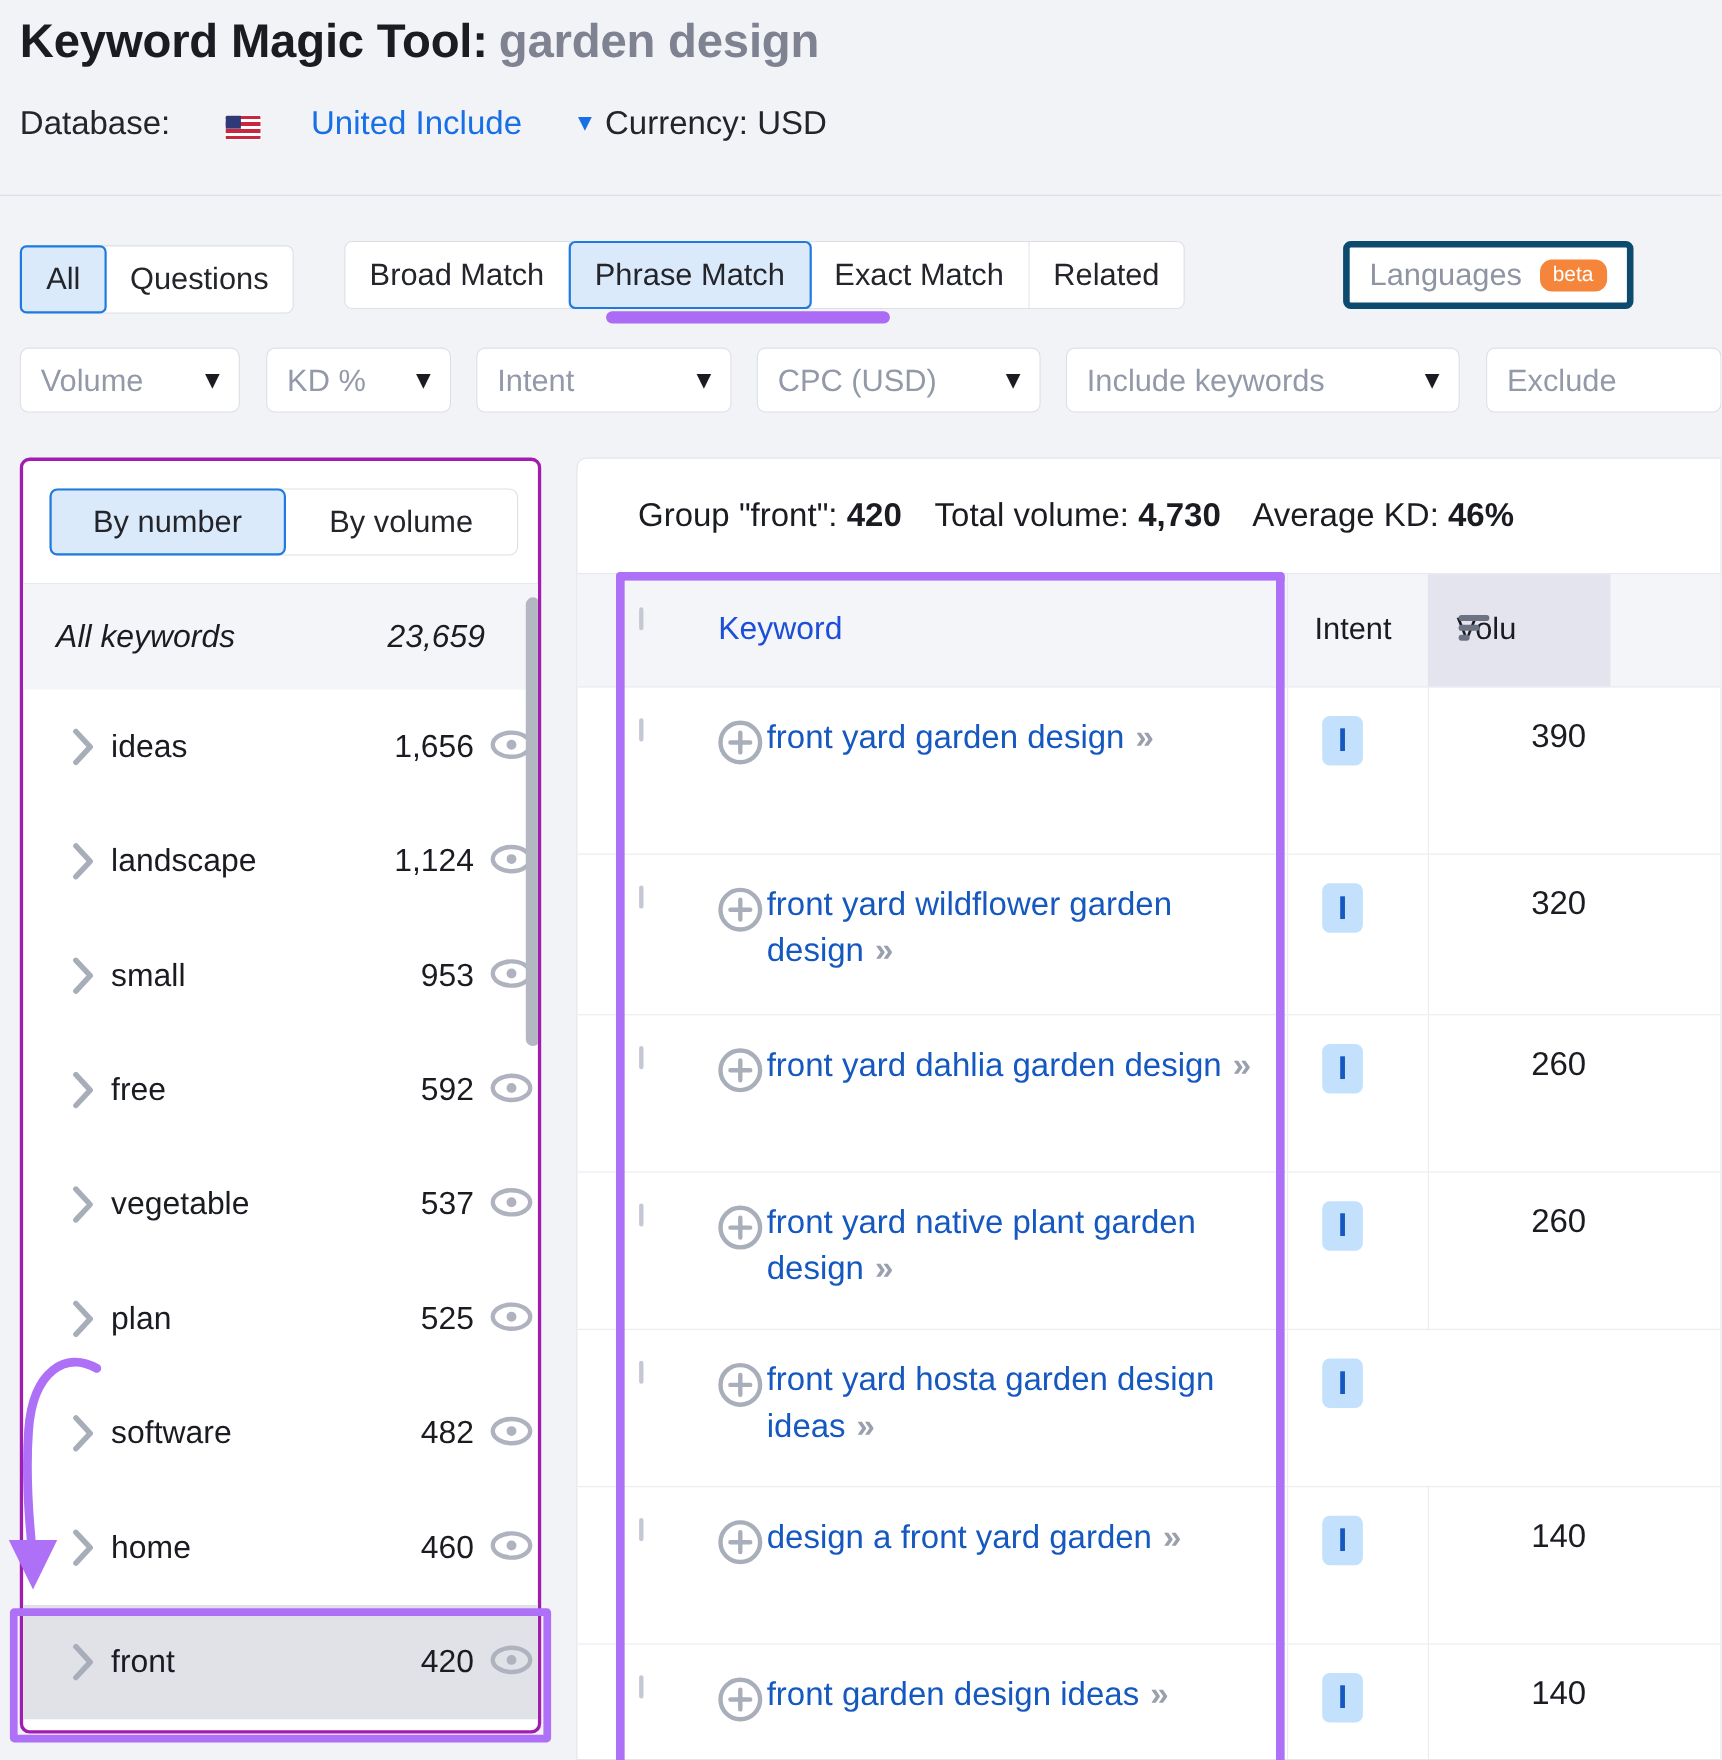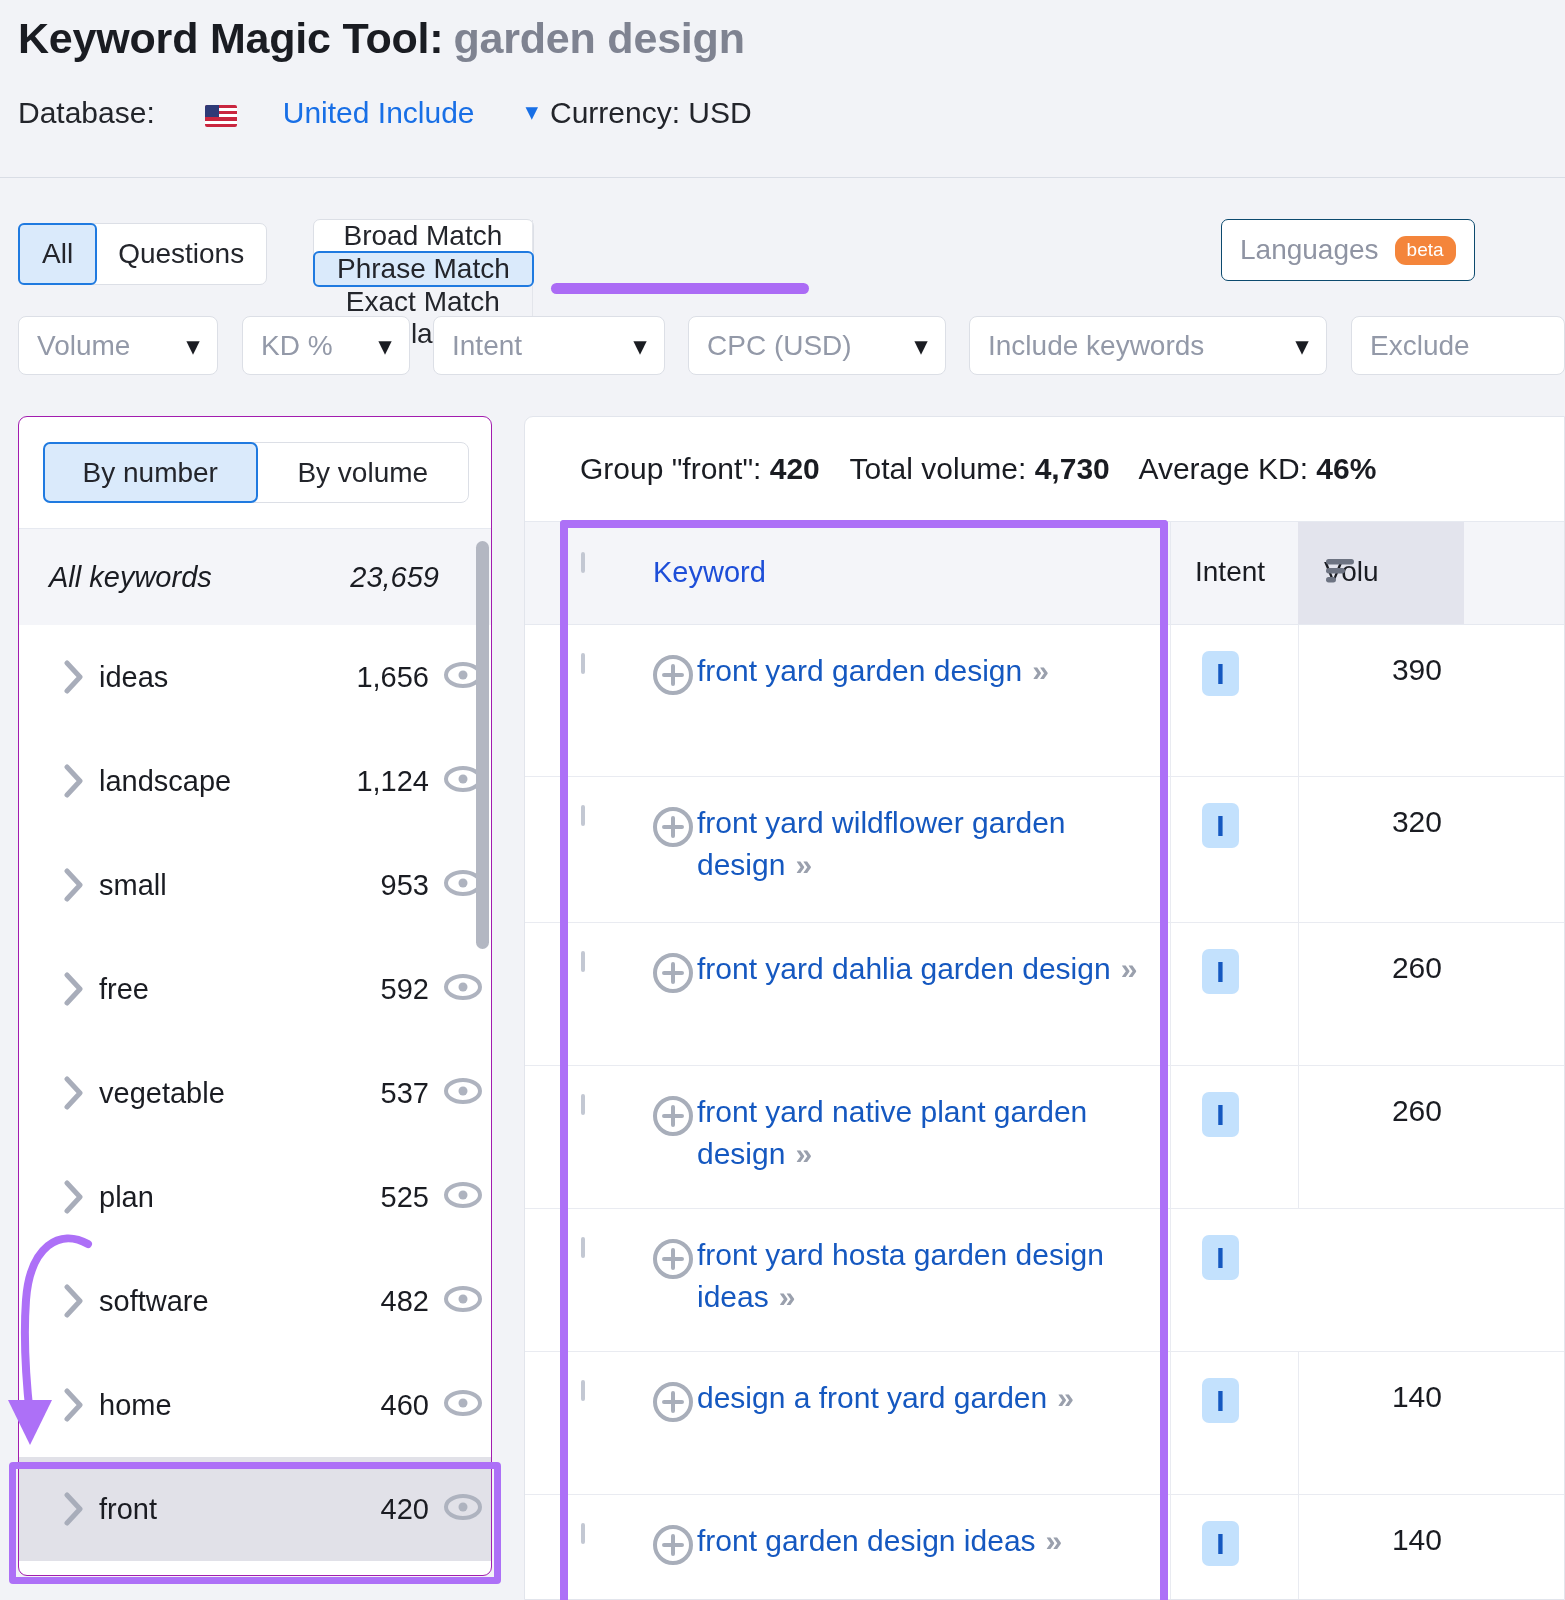--- a/index.html
+++ b/index.html
@@ -33,39 +33,39 @@
   .dblink { color: #186fe6; }
   .chev-db { display: inline-block; margin-left: 14px; color: #186fe6; font-size: 25px; position: relative; top: -2px; }
   .currency { position: absolute; left: 550px; top: 96px; font-size: 30px; color: #23252b; white-space: nowrap; }
 
   
   .tabgroup { position: absolute; display: flex; background: #fff; border: 1px solid #dcdfe6; border-radius: 7px; height: 62px; box-sizing: border-box; }
   .tab { display: flex; align-items: center; justify-content: center; font-size: 28px; color: #23252b; padding: 0 22px; height: 100%; box-sizing: border-box; border-right: 1px solid #e3e5eb; white-space: nowrap; }
   .tab:last-child { border-right: none; }
   .tab.sel { background: #daeafb; border: 2px solid #1f7ae0; border-radius: 6px; margin: -1px; height: calc(100% + 2px); }
   .tabgroup.g1 { left: 18px; top: 223px; }
-  .tabgroup.g2 { left: 313px; top: 219px; flex-direction: column; }
+  .tabgroup.g2 { left: 313px; top: 219px; }
   .underline { position: absolute; left: 551px; top: 283px; width: 258px; height: 11px; background: #ab6bf5; border-radius: 6px; }
-  .langbox { position: absolute; left: 1221px; top: 219px; height: 62px; box-sizing: border-box; display: flex; align-items: center; background: #fff; border: 1px solid #0c4a6e; border-radius: 7px; padding: 0 18px; }
+  .langbox { position: absolute; left: 1221px; top: 219px; height: 62px; box-sizing: border-box; display: flex; align-items: center; background: #fff; border: 6px solid #0c4a6e; border-radius: 7px; padding: 0 18px; }
   .langbox .lt { font-size: 28px; color: #8f94a3; white-space: nowrap; }
   .beta { margin-left: 16px; background: #f4853b; color: #fff; font-size: 19px; border-radius: 11px; padding: 3px 12px 4px; }
 
   
   .pill { position: absolute; top: 316px; height: 59px; box-sizing: border-box; background: #fff; border: 1px solid #dcdfe6; border-radius: 8px; display: flex; align-items: center; padding: 0 18px; }
   .pill .pl { font-size: 28px; color: #9399a8; white-space: nowrap; }
   .pill .dn { margin-left: auto; padding-left: 18px; font-size: 24px; color: #1a1c22; font-weight: bold; }
   .p-volume { left: 18px; width: 200px; }
   .p-kd { left: 242px; width: 168px; }
   .p-intent { left: 433px; width: 232px; }
   .p-cpc { left: 688px; width: 258px; }
   .p-include { left: 969px; width: 358px; }
   .p-exclude { left: 1351px; width: 214px; }
 
   
-  .side { position: absolute; left: 18px; top: 416px; width: 474px; height: 1160px; background: #fff; border: 1px solid #a21caf; border-radius: 9px; box-sizing: border-box; overflow: hidden; }
+  .side { position: absolute; left: 18px; top: 416px; width: 474px; height: 1160px; background: #fff; border: 3px solid #a21caf; border-radius: 9px; box-sizing: border-box; overflow: hidden; }
   .seg { position: absolute; left: 24px; top: 25px; width: 426px; height: 61px; box-sizing: border-box; display: flex; background: #fff; border: 1px solid #dcdfe6; border-radius: 8px; }
   .seg .s { flex: 1; display: flex; align-items: center; justify-content: center; font-size: 28px; color: #23252b; }
   .seg .s.sel { background: #daeafb; border: 2px solid #1f7ae0; border-radius: 7px; margin: -1px 0 -1px -1px; }
   .side .sepline { position: absolute; left: 0; top: 111px; width: 474px; height: 1px; background: #e6e9f0; }
 
   .allrow { position: absolute; left: 0; top: 112px; width: 474px; height: 96px; background: #f4f5f9; display: flex; align-items: center; box-sizing: border-box; font-style: italic; }
   .allrow .nm { position: absolute; left: 30px; font-size: 29px; color: #1a1c22; }
   .allrow .ct { position: absolute; left: 300px; width: 120px; text-align: right; font-size: 29px; color: #1a1c22; }
 
   .glist { position: absolute; left: 0; top: 208px; width: 474px; }

